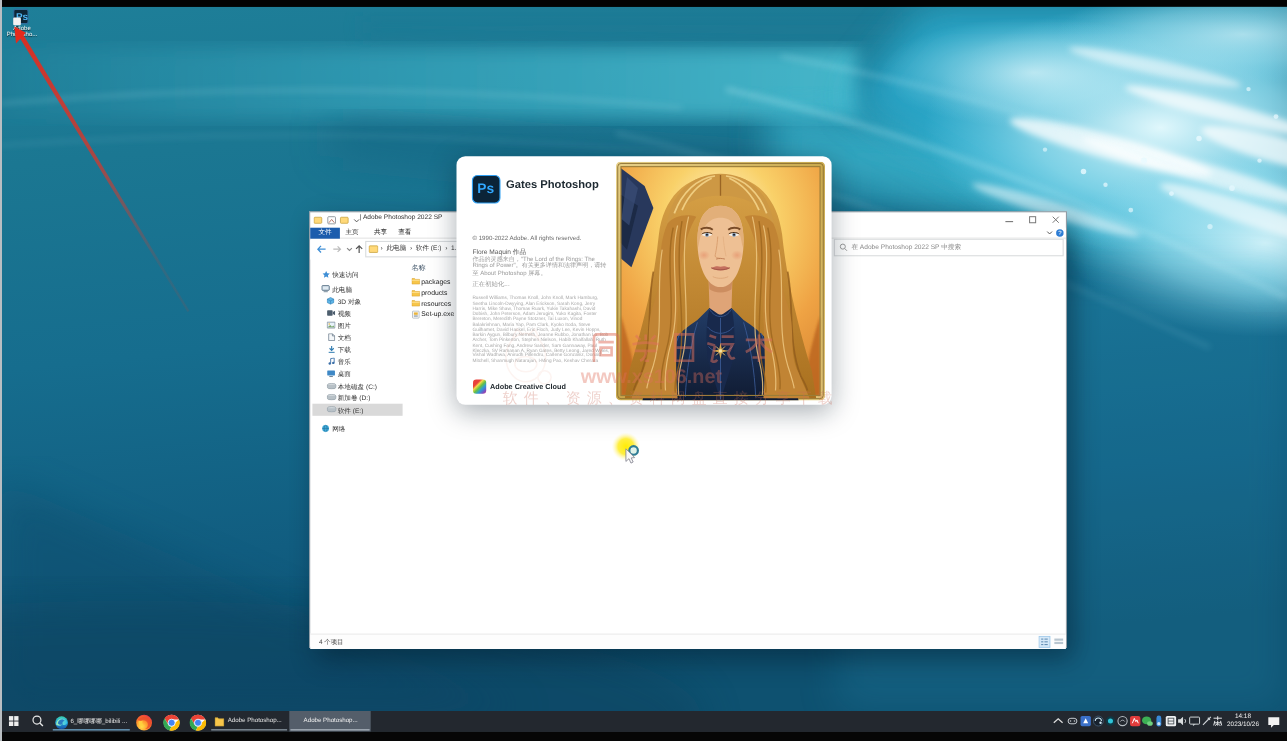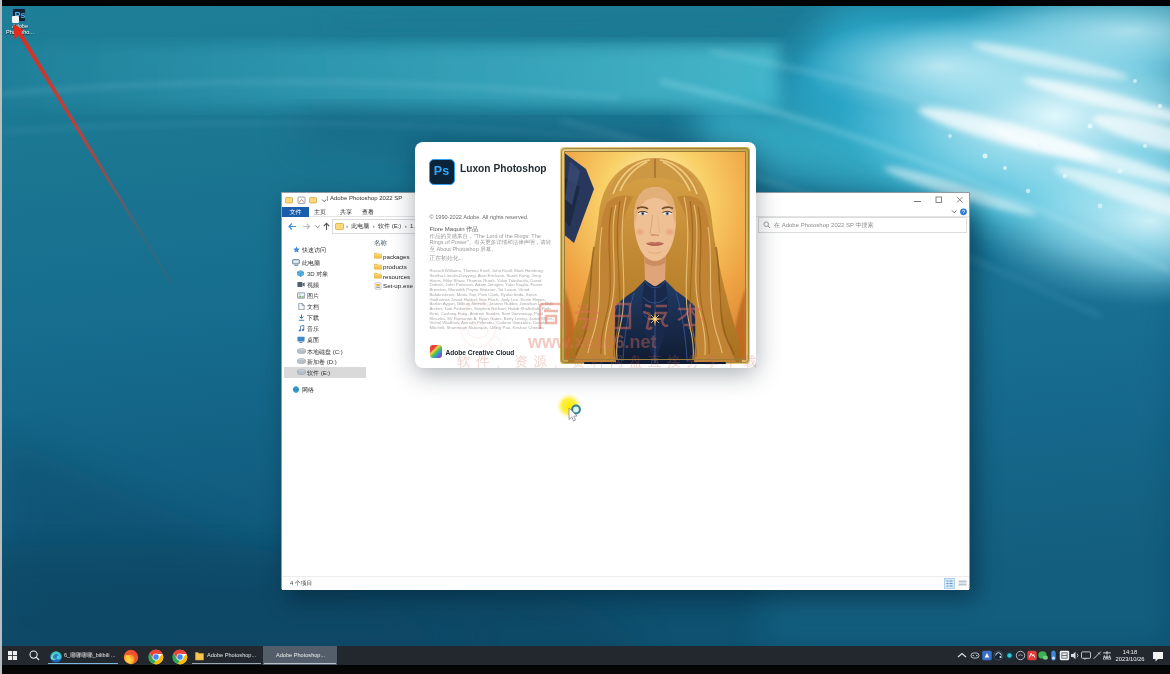--- a/index.html
+++ b/index.html
@@ -276,21 +276,21 @@
     <g stroke="#7a8a96" stroke-width="0.9">
           <rect x="14.5" y="2.5" width="8" height="2" fill="#b9c6d0" stroke="none"></rect>
           <rect x="14.5" y="5.5" width="8" height="2" fill="#b9c6d0" stroke="none"></rect>
         </g>
   </svg>
 </div>
 <div class="abs" id="splash" style="left:415px;top:142px;width:341px;height:226px;background:#fff;border-radius:8px;box-shadow:0 6px 24px rgba(10,25,40,0.35);">
   <div class="abs" style="left:13.5px;top:16.5px;width:26px;height:26px;background:#0b2438;border:1.5px solid #2f9ff2;border-radius:5px;">
     <div style="color:#31a8ff;font-size:12.5px;font-weight:bold;text-align:center;line-height:23px;">Ps</div>
   </div>
-  <div class="abs" style="left:45px;top:21px;font-size:10.2px;font-weight:bold;color:#1e2a32;">Luxon Photoshop</div>
+  <div class="abs" style="left:45px;top:21px;font-size:10.2px;font-weight:bold;color:#1e2a32;">Gates Photoshop</div>
   <div class="abs" style="left:14.5px;top:72px;font-size:5.6px;color:#6a6a6a;">© 1990-2022 Adobe. All rights reserved.</div>
   <div class="abs" style="left:14.5px;top:83px;font-size:6px;color:#5a5a5a;">Flore Maquin 作品</div>
   <div class="abs" style="left:14.5px;top:90.5px;width:122px;font-size:5.5px;line-height:6.6px;color:#9a9a9a;">作品的灵感来自，"The Lord of the Rings: The Rings of Power"。有关更多详情和法律声明，请转至 About Photoshop 屏幕。</div>
   <div class="abs" style="left:14.5px;top:111.5px;font-size:5.8px;color:#9a9a9a;">正在初始化...</div>
   <div class="abs" style="left:14.5px;top:127px;width:125px;font-size:4.3px;line-height:4.75px;color:#a8a8a8;">Russell Williams, Thomas Knoll, John Knoll, Mark Hamburg, Seetha Lincoln-Dwyying, Alan Erickson, Sarah Kong, Jerry Harris, Mike Shaw, Thomas Ruark, Yukie Takahashi, David Dobish, John Peterson, Adam Jerugim, Yuko Kagita, Foster Brereton, Meredith Payne Stotzner, Tai Luxon, Vinod Balakrishnan, Maria Yap, Pam Clark, Kyoko Itoda, Steve Guilhamet, David Hackel, Eric Floch, Judy Lee, Kevin Hopps, Barkin Aygun, Bilbury Nemeth, Jeanne Rubbo, Jonathan Lo, Bob Archer, Tom Pinkerton, Stephen Nielson, Habib Khalfallah, Ruth Kent, Cushing Fang, Andrew Sander, Sam Gannaway, Paul Kleczka, SV Ramanan A, Ryan Gates, Betty Leong, Jared Wyles, Vishal Wadhwa, Anirudh Pillendru, Carlene Gonzalez, Donald Mitchell, Shanmugh Natarajan, I-Ming Pao, Keshav Cherara</div>
   <div class="abs" style="left:14.5px;top:203px;width:12.5px;height:12.5px;border-radius:3px;background:linear-gradient(135deg,#e9413b 0%,#e9413b 28%,#f8d648 38%,#68c242 52%,#2e9ad6 68%,#7a4fc2 85%,#d8418c 100%);"></div>
   <div class="abs" style="left:30.5px;top:206.5px;font-size:6.6px;font-weight:bold;color:#20282e;">Adobe Creative Cloud</div>
   <svg class="abs" style="left:145px;top:5px;" width="190" height="217" viewBox="0 0 190 217">
     <defs>
       <radialGradient id="pbg" cx="0.5" cy="0.24" r="0.95">

